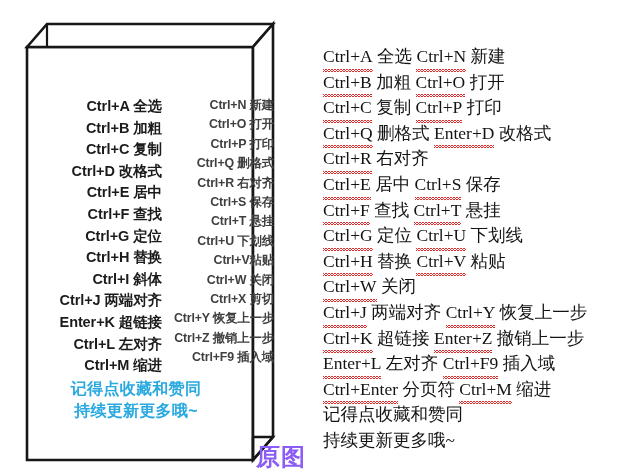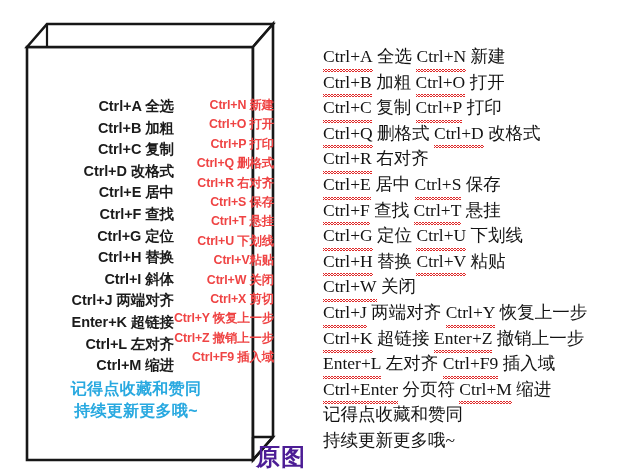--- a/index.html
+++ b/index.html
@@ -32,42 +32,43 @@
     height: 476px;
   }
 
   .shortcut-columns {
     position: absolute;
     left: 22px;
     top: 96px;
     width: 252px;
     display: flex;
     flex-direction: row;
-    justify-content: flex-end;
+    justify-content: space-between;
+    gap: 10px;
   }
   .col {
     display: flex;
     flex-direction: column;
   }
   .col-left {
     width: 140px;
     text-align: right;
     font-size: 14.5px;
     font-weight: bold;
     line-height: 21.6px;
     color: #1b1b1b;
     letter-spacing: -0.1px;
   }
   .col-right {
     width: 100px;
     text-align: right;
     font-size: 12.4px;
     font-weight: bold;
     line-height: 19.4px;
-    color: #ef4444;
+    color: #404040;
     letter-spacing: -0.15px;
   }
   .shortcut-line {
     white-space: nowrap;
   }
 
   .promo-block {
     position: absolute;
     left: 22px;
     top: 378px;
@@ -76,21 +77,21 @@
     color: #29a9e0;
     font-size: 16px;
     font-weight: bold;
     line-height: 22px;
     letter-spacing: 0.3px;
   }
   .promo-line { white-space: nowrap; }
 
   .caption-red {
     position: absolute;
-    color: #4c1d95;
+    color: #8b5cf6;
     font-weight: bold;
     white-space: nowrap;
   }
   #caption-original {
     left: 256px;
     top: 441px;
     font-size: 24px;
     letter-spacing: 1px;
   }
 
@@ -195,21 +196,21 @@
   </div>
 
   <div class="caption-red" id="caption-original">原图</div>
 </div>
 
 <div id="word-output">
   <div class="word-lines" id="word-lines">
       <div class="word-line"><span class="sq">Ctrl+A</span><span> 全选 </span><span class="sq">Ctrl+N</span><span> 新建</span></div>
       <div class="word-line"><span class="sq">Ctrl+B</span><span> 加粗 </span><span class="sq">Ctrl+O</span><span> 打开</span></div>
       <div class="word-line"><span class="sq">Ctrl+C</span><span> 复制 </span><span class="sq">Ctrl+P</span><span> 打印</span></div>
-      <div class="word-line"><span class="sq">Ctrl+Q</span><span> 删格式 </span><span class="sq">Ctrl+D</span><span> 改格式</span></div>
+      <div class="word-line"><span class="sq">Ctrl+Q</span><span> 删格式 </span><span class="sq">Enter+D</span><span> 改格式</span></div>
       <div class="word-line"><span class="sq">Ctrl+R</span><span> 右对齐</span></div>
       <div class="word-line"><span class="sq">Ctrl+E</span><span> 居中 </span><span class="sq">Ctrl+S</span><span> 保存</span></div>
       <div class="word-line"><span class="sq">Ctrl+F</span><span> 查找 </span><span class="sq">Ctrl+T</span><span> 悬挂</span></div>
       <div class="word-line"><span class="sq">Ctrl+G</span><span> 定位 </span><span class="sq">Ctrl+U</span><span> 下划线</span></div>
       <div class="word-line"><span class="sq">Ctrl+H</span><span> 替换 </span><span class="sq">Ctrl+V</span><span> 粘贴</span></div>
       <div class="word-line"><span class="sq">Ctrl+W</span><span> 关闭</span></div>
       <div class="word-line"><span class="sq">Ctrl+J</span><span> 两端对齐 </span><span class="sq">Ctrl+Y</span><span> 恢复上一步</span></div>
       <div class="word-line"><span class="sq">Ctrl+K</span><span> 超链接 </span><span class="sq">Enter+Z</span><span> 撤销上一步</span></div>
       <div class="word-line"><span class="sq">Enter+L</span><span> 左对齐 </span><span class="sq">Ctrl+F9</span><span> 插入域</span></div>
       <div class="word-line"><span class="sq">Ctrl+Enter</span><span> 分页符 </span><span class="sq">Ctrl+M</span><span> 缩进</span></div>

